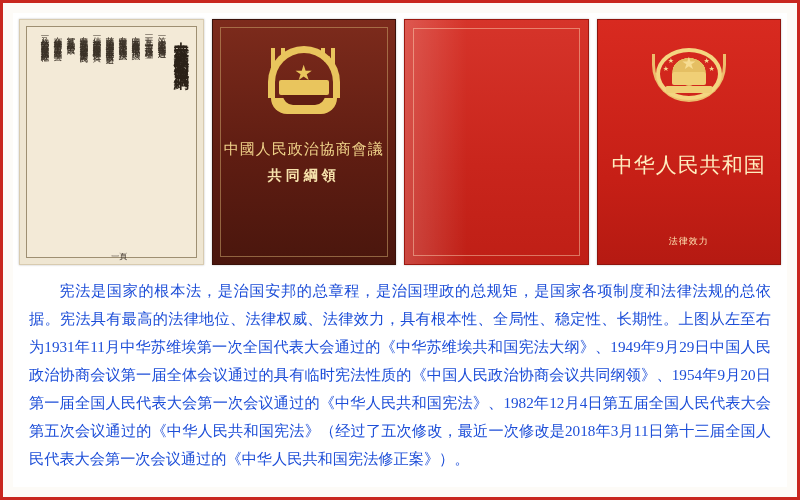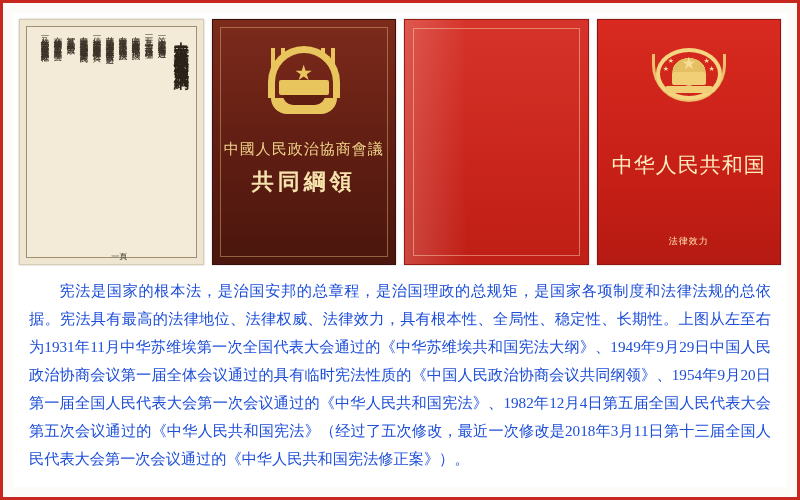--- a/index.html
+++ b/index.html
@@ -174,21 +174,21 @@
   .fig2-title1 {
     margin-top: 18px;
     color: #f0d38a;
     font-size: 15px;
     letter-spacing: 1px;
     font-family: "Liberation Serif", serif;
   }
   .fig2-title2 {
     margin-top: 8px;
     color: #f7e3ad;
-    font-size: 22px;
+    font-size: 14px;
     letter-spacing: 4px;
     font-weight: bold;
     font-family: "Liberation Serif", serif;
   }
 
   
   .fig3 {
     background: linear-gradient(180deg,#d6342a 0%,#c9251c 60%,#bf1f16 100%);
     border: 1px solid #9c1810;
   }

